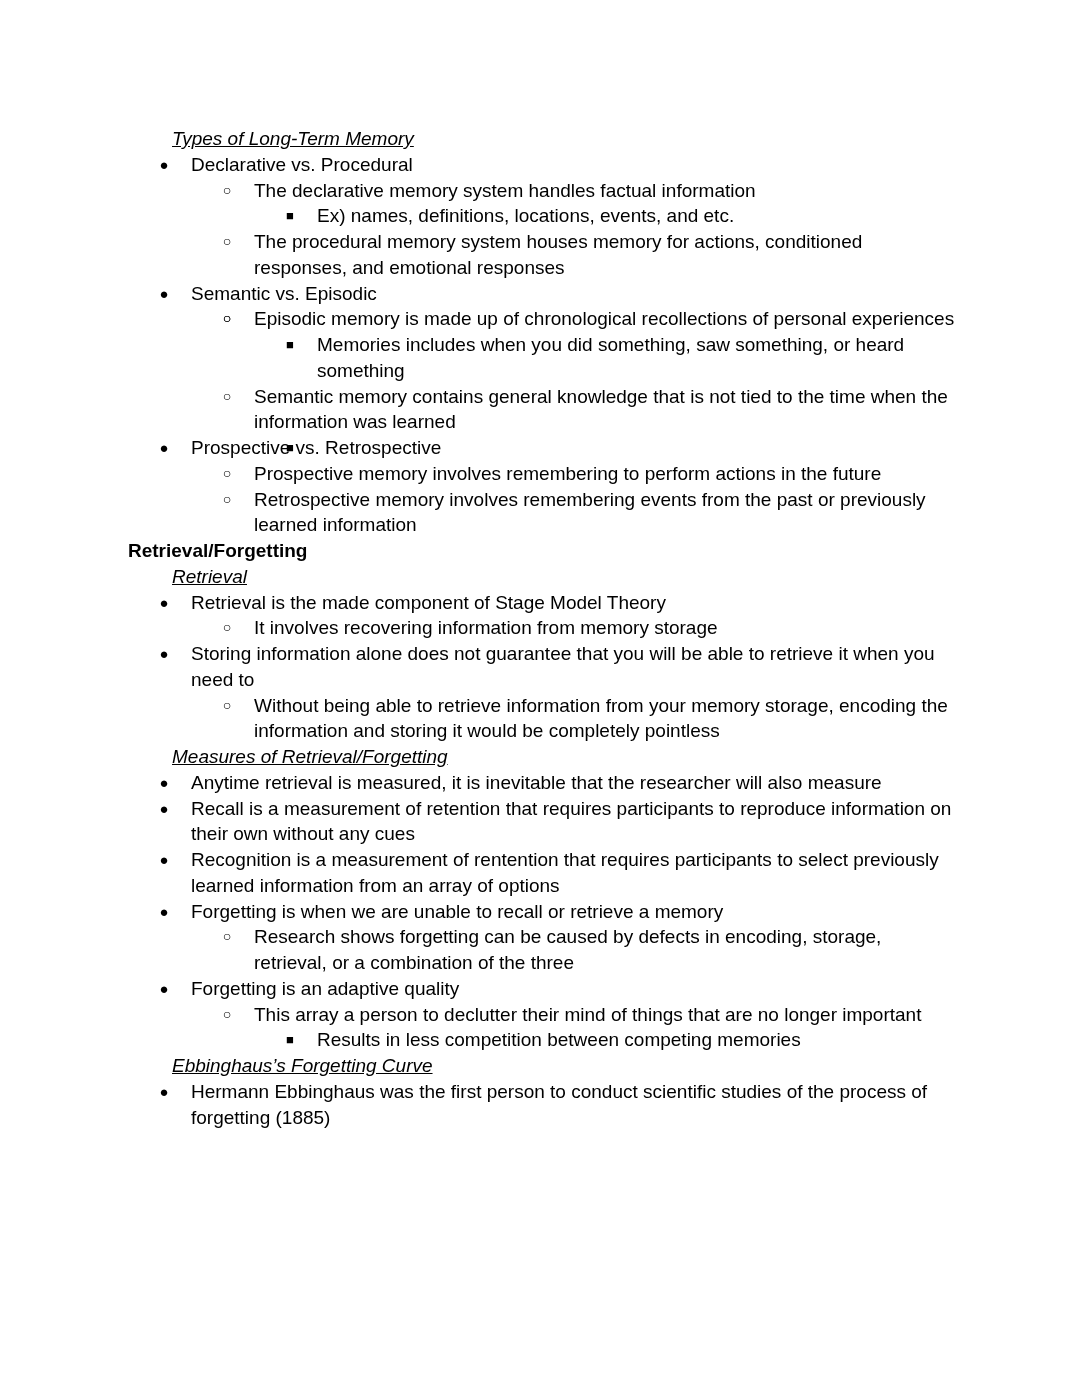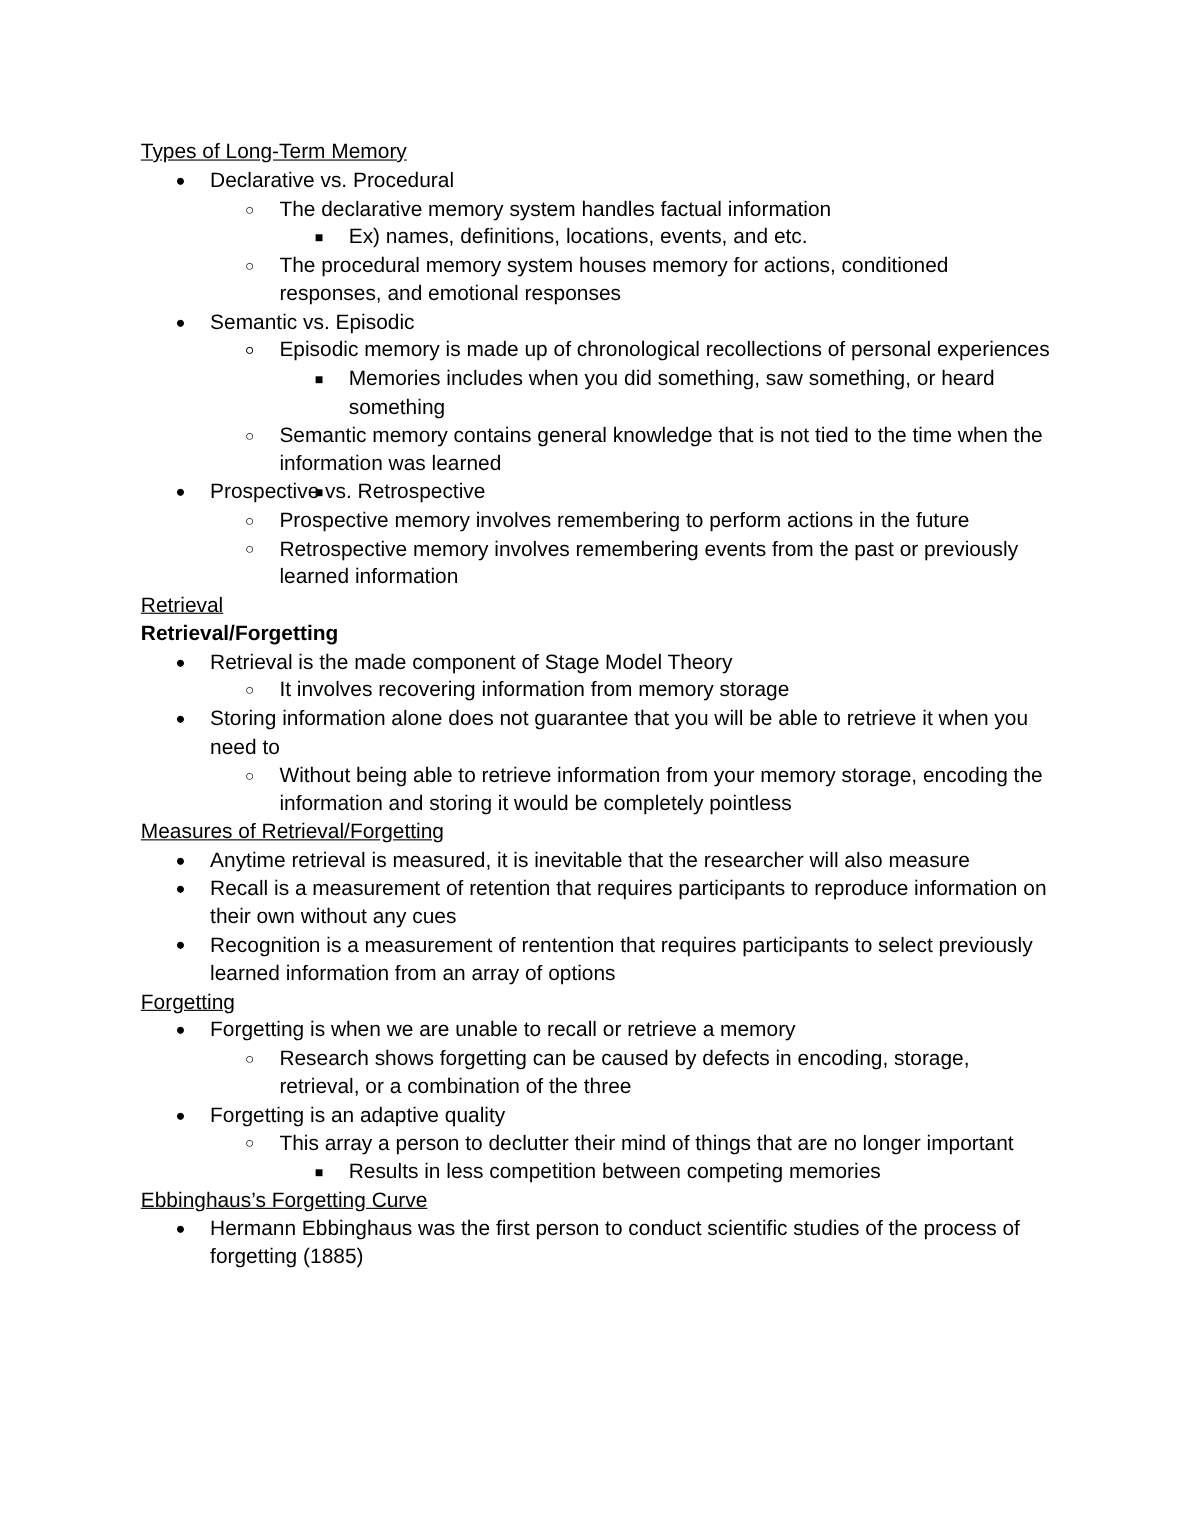--- a/index.html
+++ b/index.html
@@ -5,21 +5,21 @@
   html, body { margin: 0; padding: 0; background: #ffffff; }
   body {
     width: 1080px; height: 1397px; position: relative; overflow: hidden;
     font-family: "Liberation Sans", sans-serif; color: #000000;
   }
   #doc {
     position: absolute; left: 128px; top: 126px; width: 830px;
     font-size: 19px; line-height: 25.75px;
   }
   .line { position: relative; margin: 0; }
-  .heading-italic { text-decoration: underline; }
+  .heading-italic { font-style: italic; text-decoration: underline; margin-left: 44px; }
   .heading-bold { font-weight: bold; }
   .item { position: relative; }
   .l1 { padding-left: 63px; }
   .l2 { padding-left: 126px; }
   .l3 { padding-left: 189px; }
   .marker { position: absolute; top: 0; width: 20px; text-align: center; font-size: 13px; }
   .l1 .marker { left: 26px; font-size: 15px; }
   .l2 .marker { left: 89px; font-size: 14px; }
   .l3 .marker { left: 152px; font-size: 13px; }
   .text { display: block; }
@@ -72,22 +72,22 @@
       <span class="text">Prospective vs. Retrospective</span>
     </div>
     <div class="line item l2">
       <span class="marker">○</span>
       <span class="text">Prospective memory involves remembering to perform actions in the future</span>
     </div>
     <div class="line item l2">
       <span class="marker">○</span>
       <span class="text">Retrospective memory involves remembering events from the past or previously learned information</span>
     </div>
+    <div class="line heading-bold">Retrieval/Forgetting</div>
     <div class="line heading-italic">Retrieval</div>
-    <div class="line heading-bold">Retrieval/Forgetting</div>
     <div class="line item l1">
       <span class="marker">●</span>
       <span class="text">Retrieval is the made component of Stage Model Theory</span>
     </div>
     <div class="line item l2">
       <span class="marker">○</span>
       <span class="text">It involves recovering information from memory storage</span>
     </div>
     <div class="line item l1">
       <span class="marker">●</span>
@@ -103,21 +103,20 @@
       <span class="text">Anytime retrieval is measured, it is inevitable that the researcher will also measure</span>
     </div>
     <div class="line item l1">
       <span class="marker">●</span>
       <span class="text">Recall is a measurement of retention that requires participants to reproduce information on their own without any cues</span>
     </div>
     <div class="line item l1">
       <span class="marker">●</span>
       <span class="text">Recognition is a measurement of rentention that requires participants to select previously learned information from an array of options</span>
     </div>
-    <div class="line heading-italic">Forgetting</div>
     <div class="line item l1">
       <span class="marker">●</span>
       <span class="text">Forgetting is when we are unable to recall or retrieve a memory</span>
     </div>
     <div class="line item l2">
       <span class="marker">○</span>
       <span class="text">Research shows forgetting can be caused by defects in encoding, storage, retrieval, or a combination of the three</span>
     </div>
     <div class="line item l1">
       <span class="marker">●</span>

